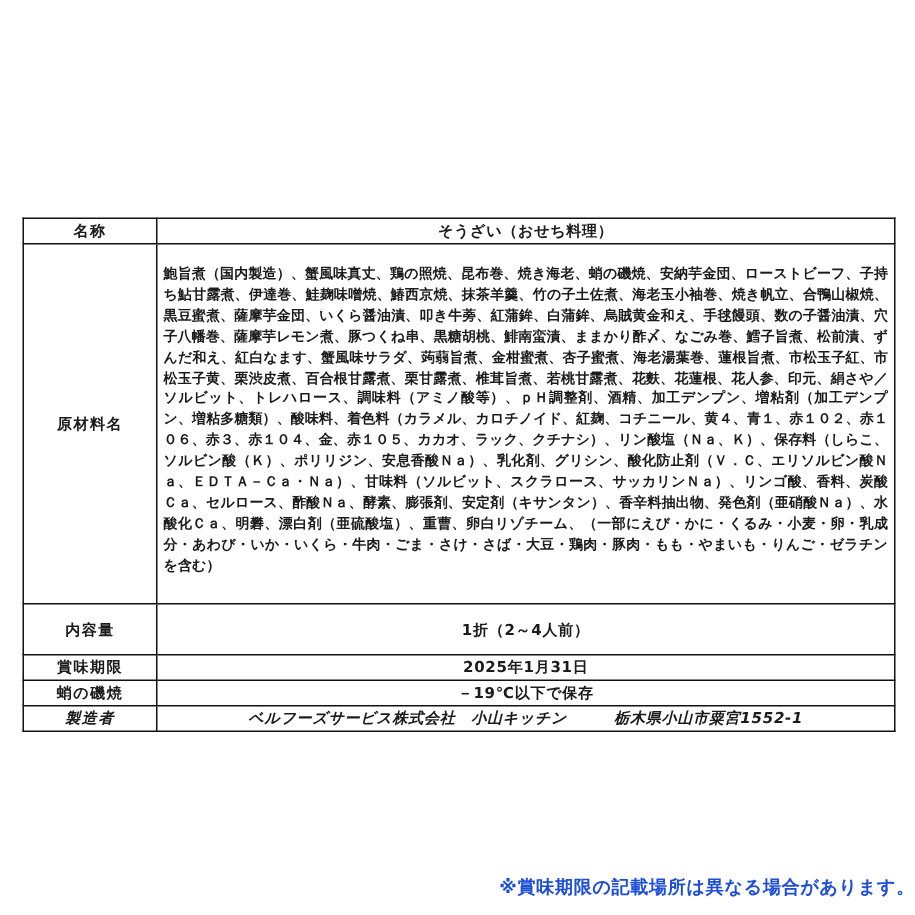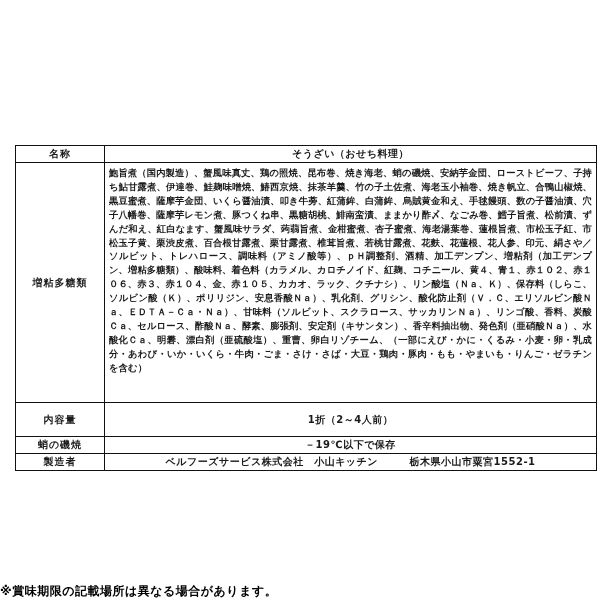--- a/index.html
+++ b/index.html
@@ -40,60 +40,64 @@
   td.val {
     text-align: center;
     vertical-align: middle;
     letter-spacing: 0.5px;
   }
   tr.row-name      { height: 17px; }
   tr.row-ingredients { height: 240px; }
   tr.row-qty       { height: 34px; }
   tr.row-expiry    { height: 16px; }
   tr.row-storage   { height: 15px; }
-  tr.row-maker     { height: 15px; }
+  tr.row-maker     { height: 15px; font-style: italic; }
   tr.row-ingredients td.val {
     vertical-align: top;
     text-align: justify;
     text-justify: inter-ideograph;
     font-size: 9.3px;
     line-height: 13.9px;
     letter-spacing: 0.1px;
-    padding: 3px 4px;
+    padding: 13px 4px;
   }
   .footnote {
     position: absolute;
-    left: 0;
+    left: 12px;
     right: 0;
     top: 583px;
-    text-align: left;
+    text-align: right;
     font-size: 12px;
     font-weight: bold;
-    color: #000000;
+    color: #1d4ed8;
     letter-spacing: 0.5px;
   }
 </style>
 </head>
 <body>
 
 <div class="sheet">
 
   <table class="label-table">
     <tbody>
         <tr class="row-name">
       <td class="lbl">名称</td>
       <td class="val">そうざい（おせち料理）</td>
     </tr>
     <tr class="row-ingredients">
-      <td class="lbl">増粘多糖類</td>
+      <td class="lbl">原材料名</td>
       <td class="val">鮑旨煮（国内製造）、蟹風味真丈、鶏の照焼、昆布巻、焼き海老、蛸の磯焼、安納芋金団、ローストビーフ、子持ち鮎甘露煮、伊達巻、鮭麹味噌焼、鰆西京焼、抹茶羊羹、竹の子土佐煮、海老玉小袖巻、焼き帆立、合鴨山椒焼、黒豆蜜煮、薩摩芋金団、いくら醤油漬、叩き牛蒡、紅蒲鉾、白蒲鉾、烏賊黄金和え、手毬饅頭、数の子醤油漬、穴子八幡巻、薩摩芋レモン煮、豚つくね串、黒糖胡桃、鯡南蛮漬、ままかり酢〆、なごみ巻、鱈子旨煮、松前漬、ずんだ和え、紅白なます、蟹風味サラダ、蒟蒻旨煮、金柑蜜煮、杏子蜜煮、海老湯葉巻、蓮根旨煮、市松玉子紅、市松玉子黄、栗渋皮煮、百合根甘露煮、栗甘露煮、椎茸旨煮、若桃甘露煮、花麩、花蓮根、花人参、印元、絹さや／ソルビット、トレハロース、調味料（アミノ酸等）、ｐＨ調整剤、酒精、加工デンプン、増粘剤（加工デンプン、増粘多糖類）、酸味料、着色料（カラメル、カロチノイド、紅麹、コチニール、黄４、青１、赤１０２、赤１０６、赤３、赤１０４、金、赤１０５、カカオ、ラック、クチナシ）、リン酸塩（Ｎａ、Ｋ）、保存料（しらこ、ソルビン酸（Ｋ）、ポリリジン、安息香酸Ｎａ）、乳化剤、グリシン、酸化防止剤（Ｖ．Ｃ、エリソルビン酸Ｎａ、ＥＤＴＡ－Ｃａ・Ｎａ）、甘味料（ソルビット、スクラロース、サッカリンＮａ）、リンゴ酸、香料、炭酸Ｃａ、セルロース、酢酸Ｎａ、酵素、膨張剤、安定剤（キサンタン）、香辛料抽出物、発色剤（亜硝酸Ｎａ）、水酸化Ｃａ、明礬、漂白剤（亜硫酸塩）、重曹、卵白リゾチーム、（一部にえび・かに・くるみ・小麦・卵・乳成分・あわび・いか・いくら・牛肉・ごま・さけ・さば・大豆・鶏肉・豚肉・もも・やまいも・りんご・ゼラチンを含む）</td>
     </tr>
     <tr class="row-qty">
       <td class="lbl">内容量</td>
       <td class="val">1折（2～4人前）</td>
+    </tr>
+    <tr class="row-expiry">
+      <td class="lbl">賞味期限</td>
+      <td class="val">2025年1月31日</td>
     </tr>
     <tr class="row-storage">
       <td class="lbl">蛸の磯焼</td>
       <td class="val">－19℃以下で保存</td>
     </tr>
     <tr class="row-maker">
       <td class="lbl">製造者</td>
       <td class="val">ベルフーズサービス株式会社　小山キッチン　　　栃木県小山市粟宮1552-1</td>
     </tr>
   </tbody>

